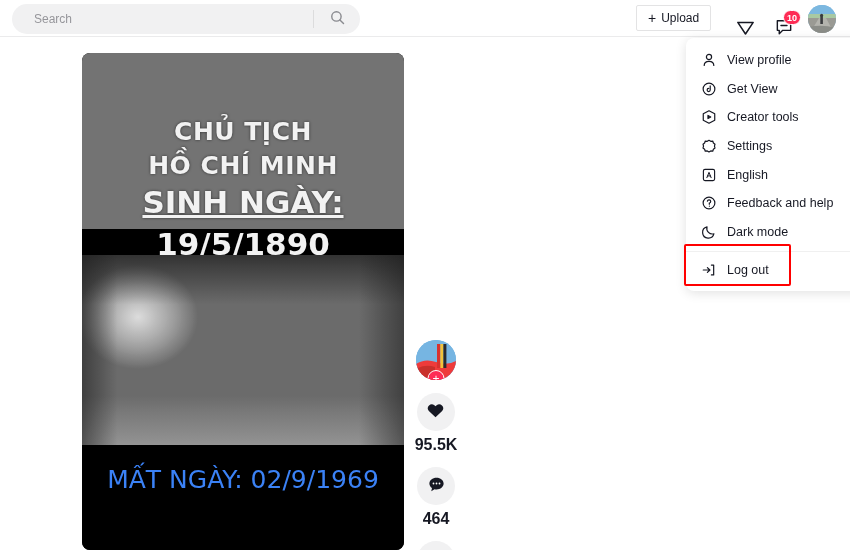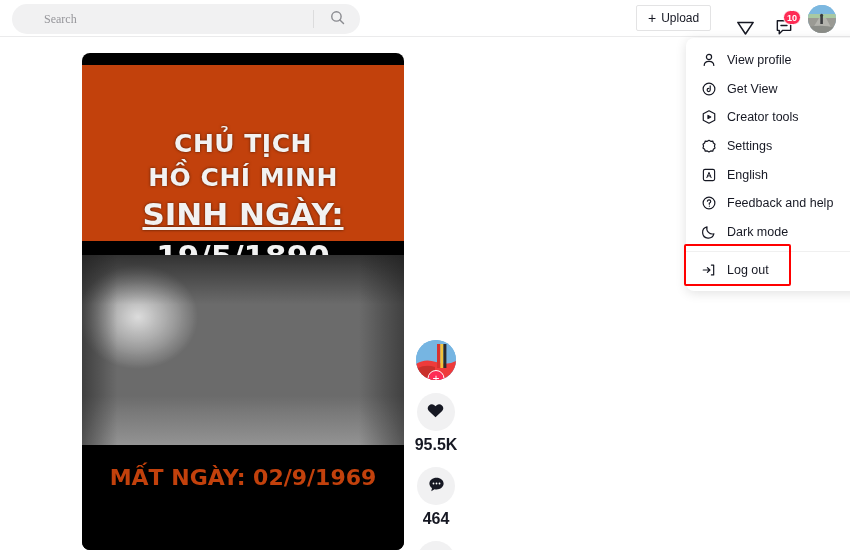--- a/index.html
+++ b/index.html
@@ -16,23 +16,23 @@
     position:absolute;left:0;top:0;width:850px;height:37px;
     background:#ffffff;border-bottom:1px solid #ebebec;
     box-sizing:border-box;
   }
   #search-wrap{
     position:absolute;left:12px;top:4px;width:348px;height:30px;
     background:#f1f1f2;border-radius:44px;display:flex;align-items:center;
   }
   #search-input{
     border:0;outline:0;background:transparent;
-    font-family:Liberation Serif, serif;font-size:12px;color:#16182308;
+    font-family:Liberation Sans, sans-serif;font-size:12px;color:#16182308;
     color:#6b6b70;
-    margin-left:30px;width:255px;height:22px;
+    margin-left:20px;width:255px;height:22px;
   }
   #search-input::placeholder{color:#96969b;opacity:1;}
   #search-divider{
     position:absolute;right:46px;top:6px;width:1px;height:18px;background:#dcdcdd;
   }
   #search-btn{
     position:absolute;right:0;top:0;width:46px;height:30px;
     display:flex;align-items:center;justify-content:center;
     background:transparent;border:0;border-radius:0 44px 44px 0;cursor:pointer;padding:0;
   }
@@ -87,21 +87,21 @@
     border:2px solid #ff0000;border-radius:2px;
     box-sizing:border-box;pointer-events:none;z-index:60;
   }
 
   
   #video-card{
     position:absolute;left:82px;top:53px;width:322px;height:497px;
     border-radius:8px;overflow:hidden;background:#000;
   }
   #vid-top{
-    position:absolute;left:0;top:12px;width:100%;height:176px;background:#c2410c;
+    position:absolute;left:0;top:0;width:100%;height:176px;background:#737373;
   }
   #vid-title{
     position:absolute;left:0;top:62px;width:100%;
     text-align:center;color:#f2f2f2;
     font-family:"DejaVu Sans", sans-serif;
     font-weight:bold;font-size:25px;line-height:1.34;
     letter-spacing:.5px;
     text-shadow:0 0 3px rgba(0,0,0,.6);
   }
   #vid-title .l3{font-size:31px;letter-spacing:0px;text-decoration:underline;}
@@ -119,23 +119,23 @@
     position:absolute;left:0;top:0;width:100%;height:100%;
     background:
       linear-gradient(90deg, rgba(30,30,32,.55) 0%, rgba(0,0,0,0) 11%, rgba(0,0,0,0) 86%, rgba(25,25,27,.5) 100%),
       linear-gradient(180deg, rgba(20,20,22,.62) 0%, rgba(0,0,0,0) 26%, rgba(0,0,0,0) 74%, rgba(235,236,238,.30) 100%);
   }
   #vid-bottom{
     position:absolute;left:0;top:392px;width:100%;height:105px;background:#000;
   }
   #vid-caption{
     position:absolute;left:0;top:20px;width:100%;
-    text-align:center;color:#c2410c;
+    text-align:center;color:#3b82f6;
     font-family:"DejaVu Sans", sans-serif;
-    font-weight:bold;font-size:22px;
+    font-weight:normal;font-size:25px;
     text-shadow:0 0 3px rgba(0,0,0,.6);
   }
 
   
   #action-rail{
     position:absolute;left:414px;top:340px;width:44px;
     display:flex;flex-direction:column;align-items:center;
   }
   #author-avatar{
     position:relative;width:40px;height:40px;border-radius:50%;

